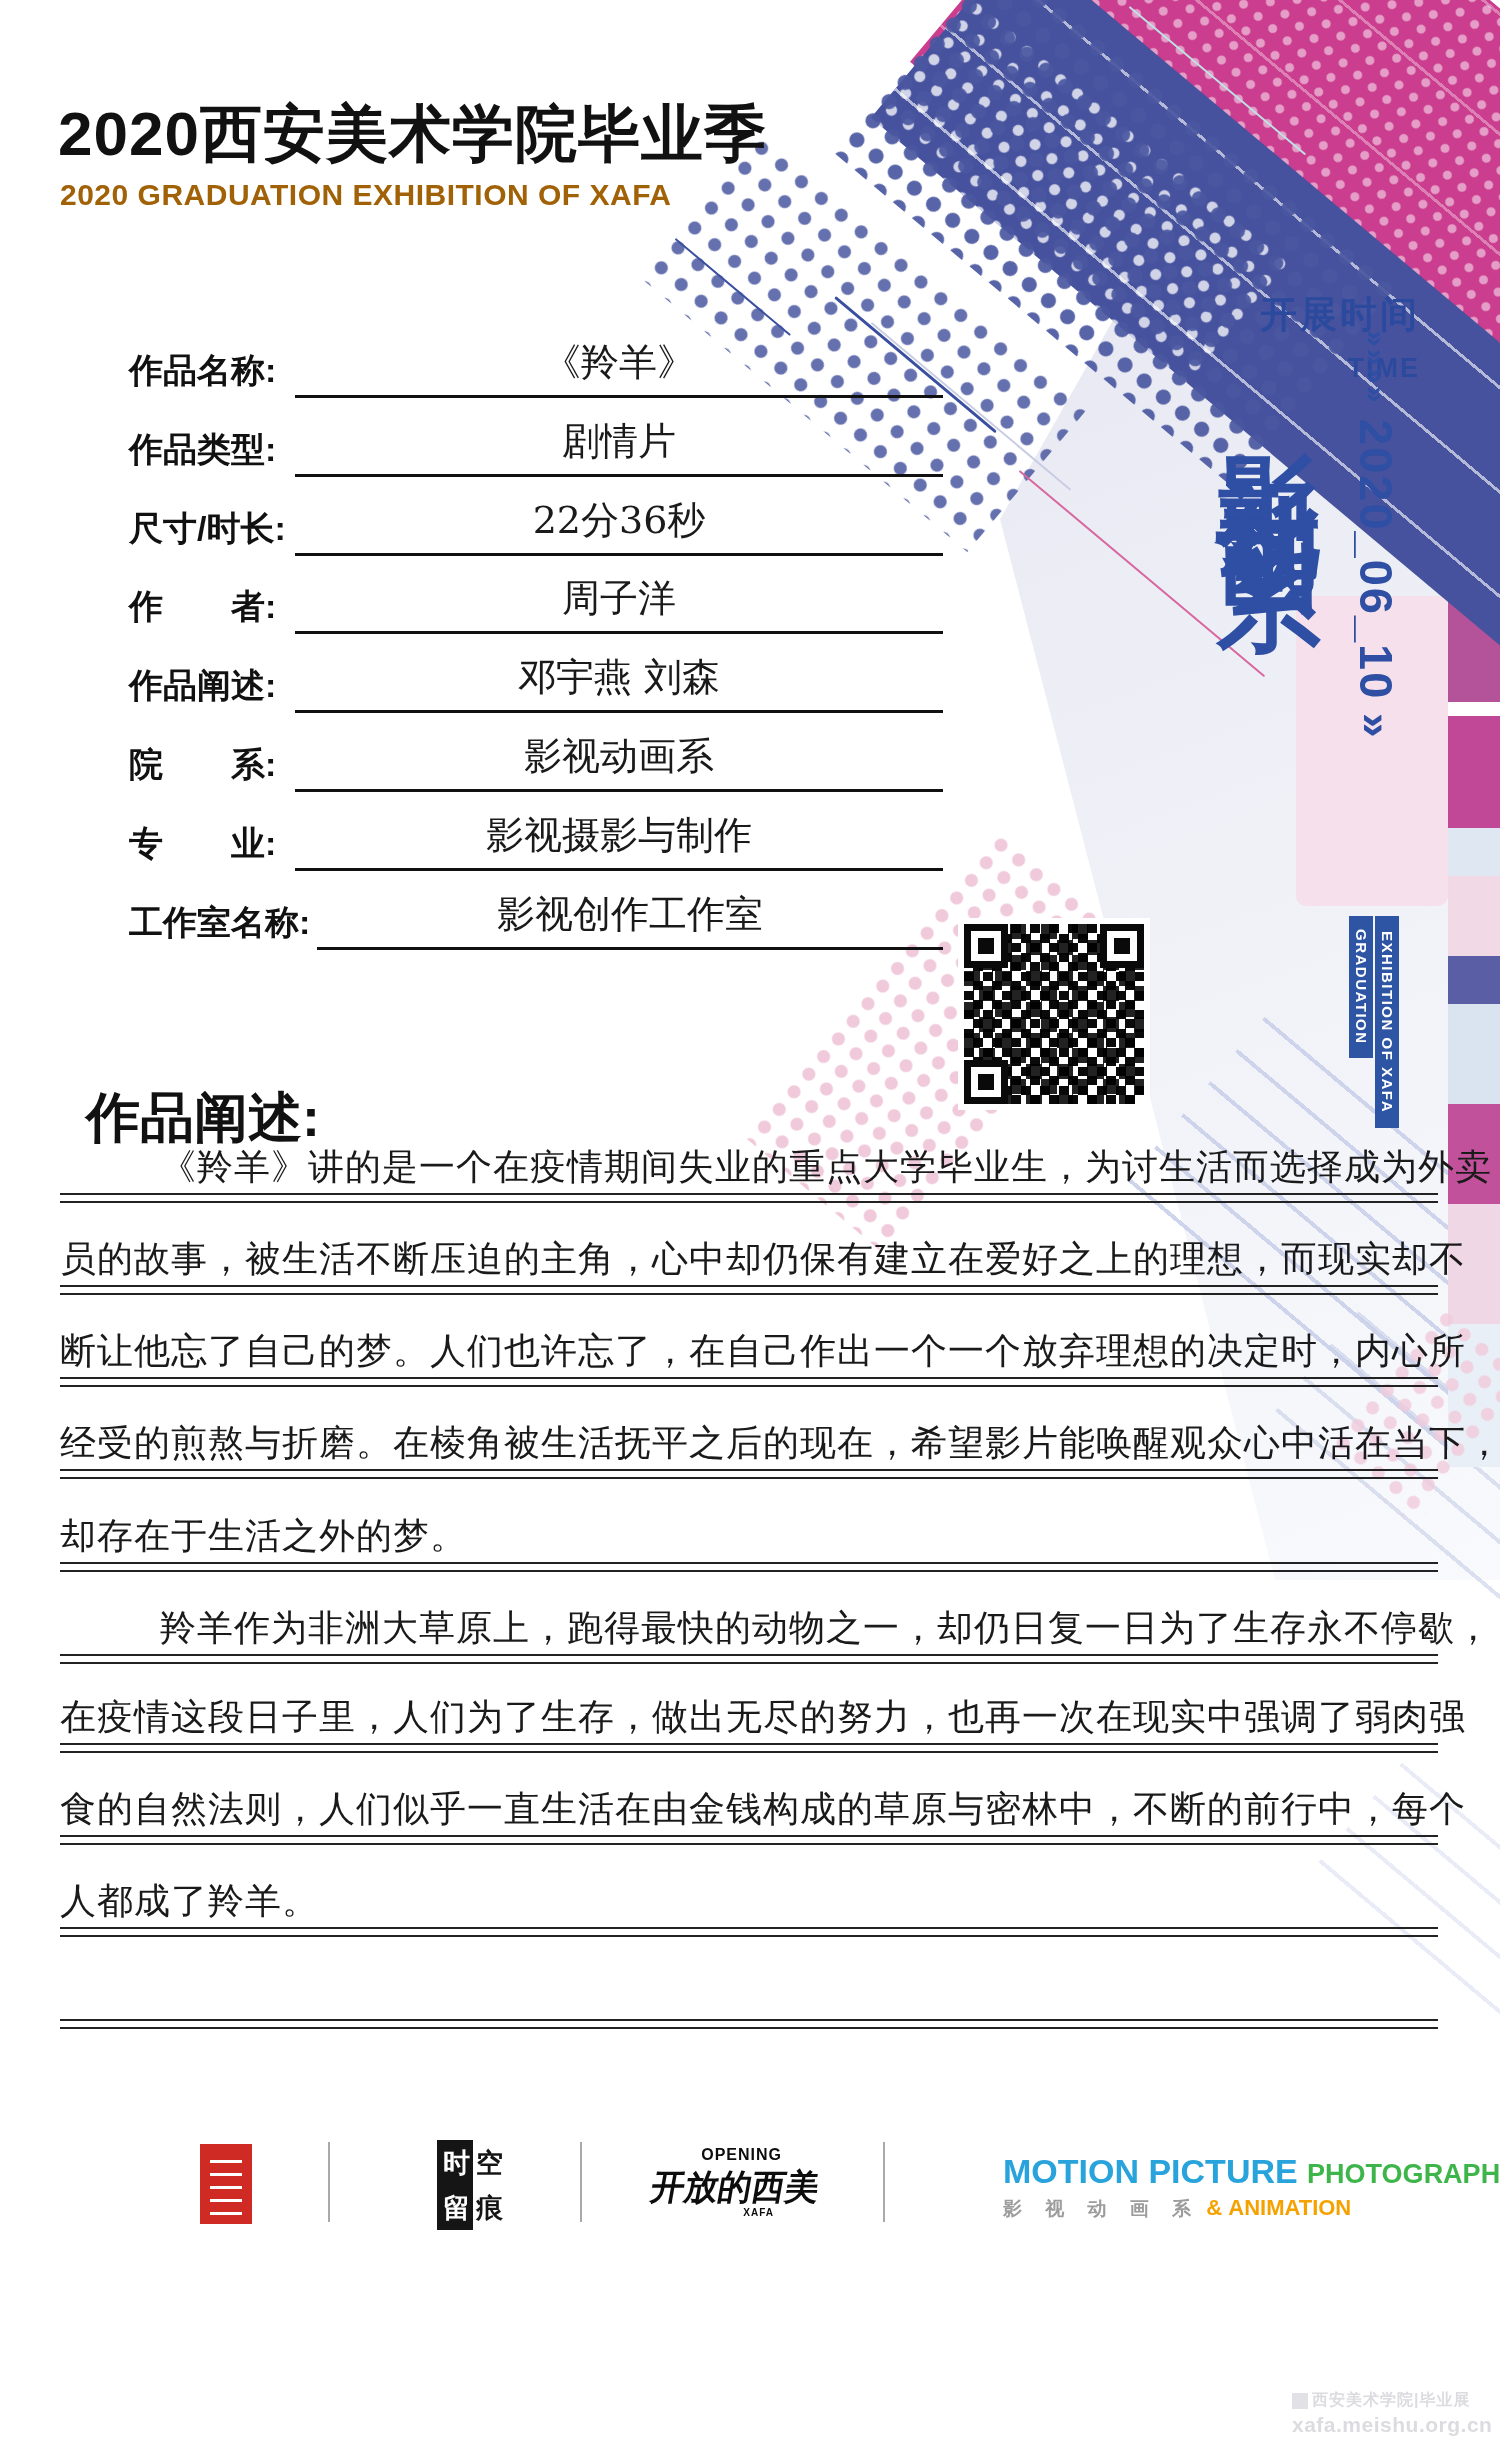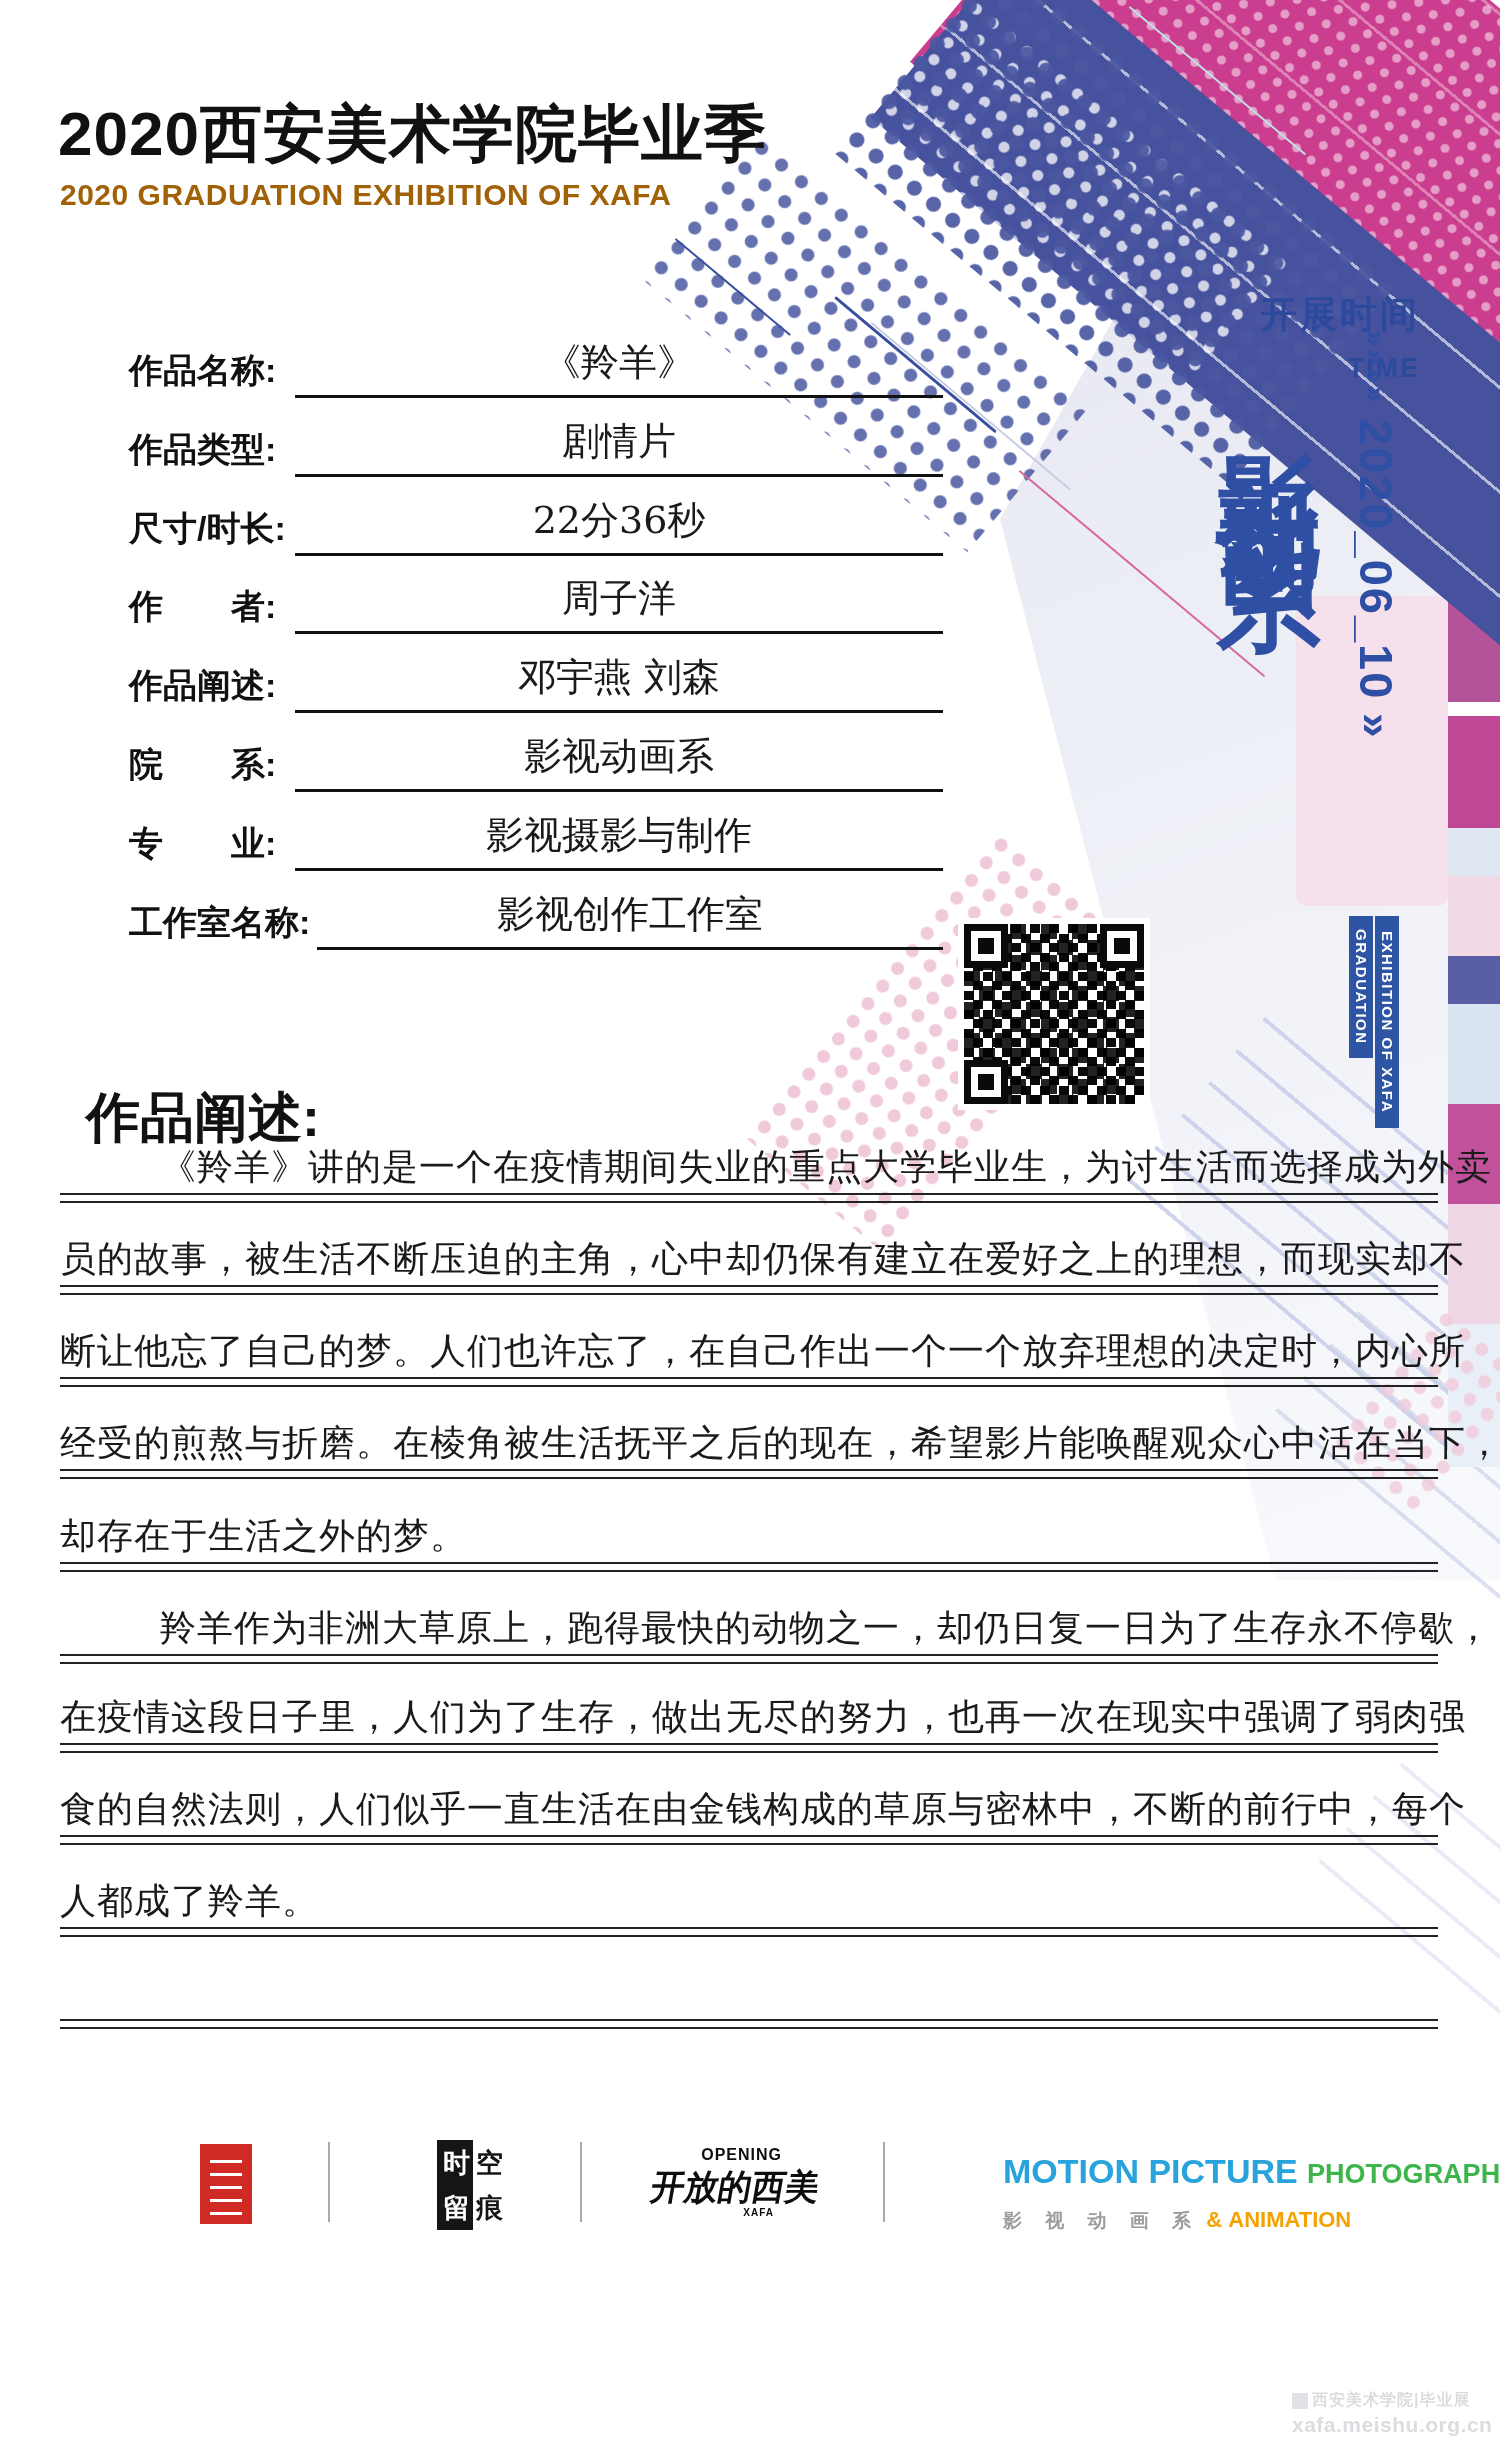--- a/index.html
+++ b/index.html
@@ -114,21 +114,21 @@
   .seal-black .lite{background:#fff;color:#151515;}
   .open-logo{left:648px;top:2146px;width:160px;color:#0d0d0d;}
   .open-logo .ol-top{text-align:right;font-size:16px;font-weight:700;letter-spacing:1px;padding-right:26px;}
   .open-logo .ol-main{font-size:35px;font-weight:900;transform:skewX(-10deg) scaleX(.96);white-space:nowrap;}
   .open-logo .ol-bottom{text-align:right;font-size:10px;font-weight:700;letter-spacing:1px;margin-top:-4px;padding-right:34px;}
   .dept-logo{left:1003px;top:2152px;width:320px;white-space:nowrap;}
   .dl1a{color:#29a3dc;font-size:34px;font-weight:800;}
   .dl1b{color:#3db54a;font-size:27px;font-weight:800;}
   .dl2a{color:#9c9c9c;font-size:19px;font-weight:700;letter-spacing:9px;}
   .dl2b{color:#f5a200;font-size:22px;font-weight:800;}
-  .dept-logo .row2{margin-top:16px;}
+  .dept-logo .row2{margin-top:4px;}
 
   .watermark{left:1292px;top:2390px;width:200px;color:#dcdce0;}
   .wm1{font-size:16px;font-weight:700;letter-spacing:1px;display:flex;align-items:center;gap:4px;}
   .wm-box{display:inline-block;width:16px;height:16px;background:#e2e2e6;}
   .wm2{font-size:21px;font-weight:700;margin-top:2px;letter-spacing:.5px;}
 </style>
 </head>
 <body>
 
 <div class="page">

